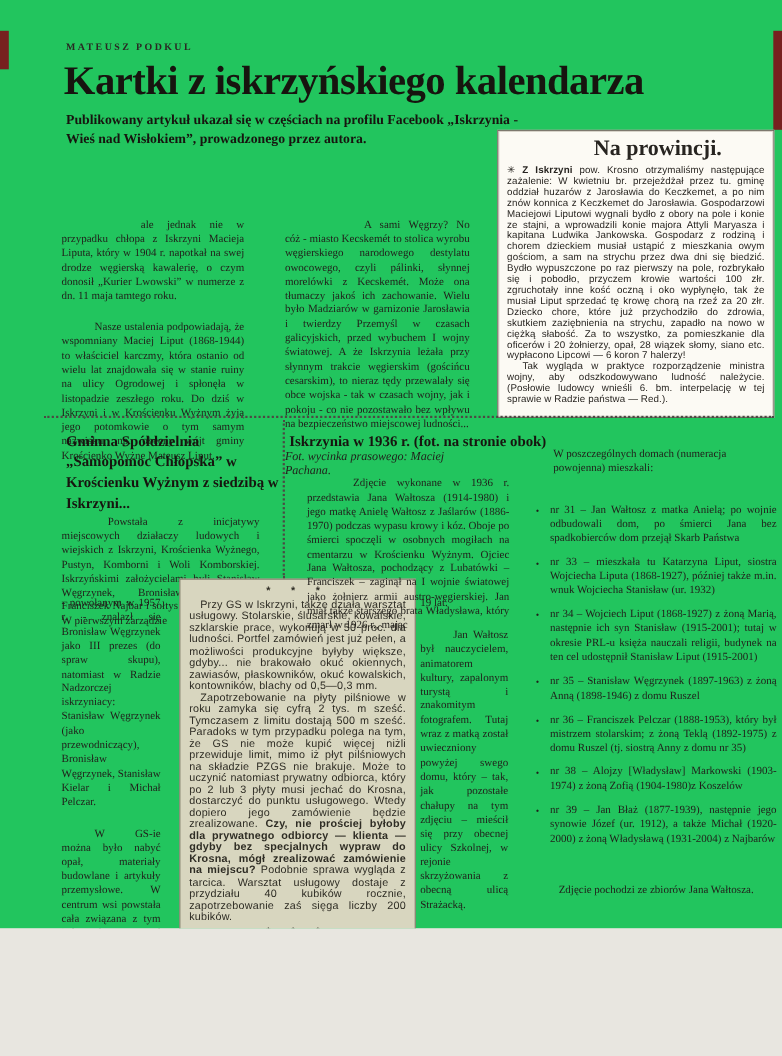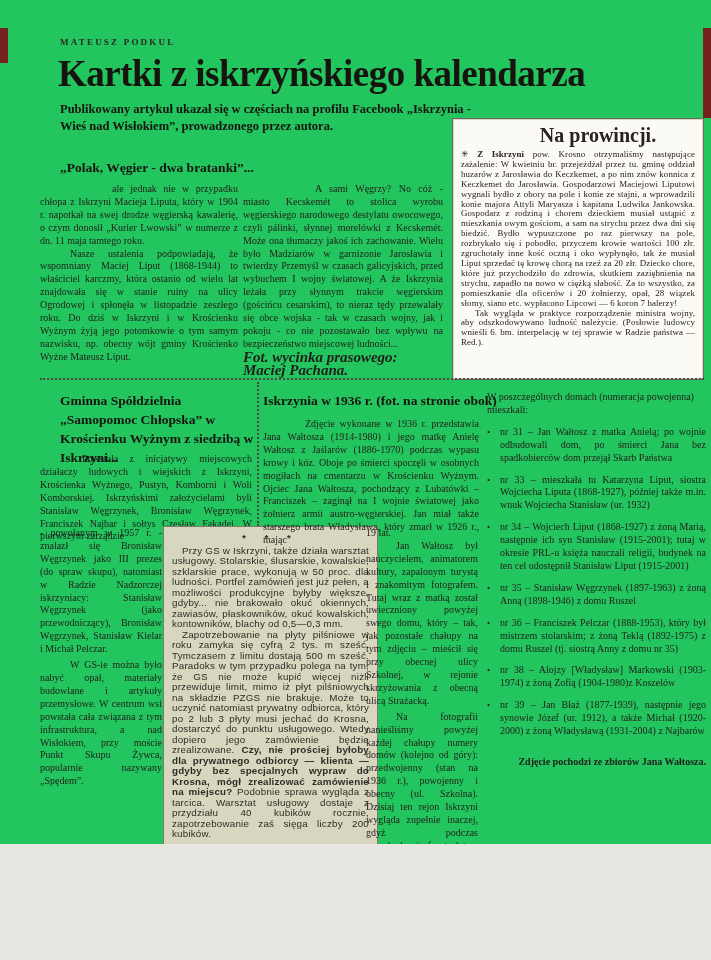--- a/index.html
+++ b/index.html
@@ -7,31 +7,31 @@
         font-family:"Liberation Serif",serif;color:#211e1a;}
   .abs{position:absolute;}
   
   .author{font-size:9px;font-weight:bold;letter-spacing:2.2px;color:#2a2723;}
   .title{font-size:37px;font-weight:700;letter-spacing:-0.5px;color:#17140f;white-space:nowrap;}
   .lede{font-size:12.5px;font-weight:bold;line-height:16.5px;color:#17140f;}
   
   .sec-head{font-size:13.5px;font-weight:bold;line-height:19px;color:#17140f;}
   
   .body-text{font-size:10px;line-height:12.9px;text-align:justify;}
-  .body-text p{margin:0;}
+  .body-text p{margin:16px;}
   .ind{text-indent:30px;}
   .ind-big{text-indent:72px;}
   .ind-med{text-indent:42px;}
-  .credit{font-size:15px;font-style:italic;text-align:left;margin-top:2px;font-weight:bold;}
+  .credit{font-size:11px;font-style:italic;text-align:left;margin-top:2px;}
   
   .clip-np{background:#fcfaf4;border:1px solid #6f6a60;box-shadow:0 0 0 1px #d8d4ca inset;
            font-family:"Liberation Sans",sans-serif;color:#272420;padding:5px 8px 6px 8px;}
   .clip-np-title{font-family:"Liberation Serif",serif;font-weight:bold;font-size:20px;
                  text-align:center;margin:0 0 3px 40px;}
-  .clip-np-body{font-size:8.9px;line-height:9.9px;text-align:justify;letter-spacing:0.1px;font-family:Liberation Serif, serif;}
+  .clip-np-body{font-size:8.9px;line-height:9.9px;text-align:justify;letter-spacing:0.1px;}
   .clip-np-body p{margin:0;}
   .clip-np-body .pind{text-indent:14px;}
   
   .clip-gs{background:#d8d6bf;border:1px solid #7e7a68;font-family:"Liberation Sans",sans-serif;
            color:#2e2c24;padding:5px 8px;}
   .clip-gs-body{font-size:9.8px;line-height:10.5px;text-align:justify;letter-spacing:0.2px;}
   .clip-gs-body p{margin:0;}
   .clip-gs-body .stars{text-align:center;letter-spacing:8px;font-weight:bold;margin:1px 0 2px 0;}
   .clip-gs-body .pind{text-indent:10px;}
   
@@ -59,21 +59,20 @@
   <div class="abs title" style="left:58px;top:52px;">Kartki z iskrzyńskiego kalendarza</div>
 
   <div class="abs clip-np" style="left:452px;top:118px;width:234px;height:249px;">
     <div class="clip-np-title">Na prowincji.</div>
     <div class="clip-np-body">
       <p><span>✳ </span><b>Z Iskrzyni</b><span> pow. Krosno otrzymaliśmy następujące zażalenie: W kwietniu br. przejeżdżał przez tu. gminę oddział huzarów z Jarosławia do Keczkemet, a po nim znów konnica z Keczkemet do Jarosławia. Gospodarzowi Maciejowi Liputowi wygnali bydło z obory na pole i konie ze stajni, a wprowadzili konie majora Attyli Maryasza i kapitana Ludwika Jankowska. Gospodarz z rodziną i chorem dzieckiem musiał ustąpić z mieszkania owym gościom, a sam na strychu przez dwa dni się biedzić. Bydło wypuszczone po raz pierwszy na pole, rozbrykało się i pobodło, przyczem krowie wartości 100 złr. zgruchotały inne kość oczną i oko wypłynęło, tak że musiał Liput sprzedać tę krowę chorą na rzeź za 20 złr. Dziecko chore, które już przychodziło do zdrowia, skutkiem zaziębnienia na strychu, zapadło na nowo w ciężką słabość. Za to wszystko, za pomieszkanie dla oficerów i 20 żołnierzy, opał, 28 wiązek słomy, siano etc. wypłacono Lipcowi — 6 koron 7 halerzy!</span></p>
       <p class="pind">Tak wygląda w praktyce rozporządzenie ministra wojny, aby odszkodowywano ludność należycie. (Posłowie ludowcy wnieśli 6. bm. interpelację w tej sprawie w Radzie państwa — Red.).</p>
     </div>
   </div>
 
-  <div class="abs sec-head" style="left:60px;top:158px;white-space:nowrap;">„Polak, Węgier - dwa bratanki”...</div>
   <div class="abs body-text" style="left:40px;top:183px;width:198px;">
     <p class="ind-big">ale jednak nie w przypadku chłopa z Iskrzyni Macieja Liputa, który w 1904 r. napotkał na swej drodze węgierską kawalerię, o czym donosił „Kurier Lwowski” w numerze z dn. 11 maja tamtego roku.</p>
     <p class="ind">Nasze ustalenia podpowiadają, że wspomniany Maciej Liput (1868-1944) to właściciel karczmy, która ostanio od wielu lat znajdowała się w stanie ruiny na ulicy Ogrodowej i spłonęła w listopadzie zeszłego roku. Do dziś w Iskrzyni i w Krościenku Wyżnym żyją jego potomkowie o tym samym nazwisku, np. obecny wójt gminy Krościenko Wyżne Mateusz Liput.</p>
   </div>
   <div class="abs body-text" style="left:243px;top:183px;width:200px;">
     <p class="ind-big">A sami Węgrzy? No cóż - miasto Kecskemét to stolica wyrobu węgierskiego narodowego destylatu owocowego, czyli pálinki, słynnej morelówki z Kecskemét. Może ona tłumaczy jakoś ich zachowanie. Wielu było Madziarów w garnizonie Jarosławia i twierdzy Przemyśl w czasach galicyjskich, przed wybuchem I wojny światowej. A że Iskrzynia leżała przy słynnym trakcie węgierskim (gościńcu cesarskim), to nieraz tędy przewalały się obce wojska - tak w czasach wojny, jak i pokoju - co nie pozostawało bez wpływu na bezpieczeństwo miejscowej ludności...</p>
     <p class="credit">Fot. wycinka prasowego: Maciej Pachana.</p>
   </div>
 
   <div class="abs dot-h" style="left:40px;top:378px;width:664px;height:0;"></div>
@@ -132,19 +131,19 @@
     </div>
     <div class="house-item">
       <span class="house-bullet">•</span>
       <span class="house-text">nr 38 – Alojzy [Władysław] Markowski (1903-1974) z żoną Zofią (1904-1980)z Koszelów</span>
     </div>
     <div class="house-item">
       <span class="house-bullet">•</span>
       <span class="house-text">nr 39 – Jan Błaż (1877-1939), następnie jego synowie Józef (ur. 1912), a także Michał (1920-2000) z żoną Władysławą (1931-2004) z Najbarów</span>
     </div>
     <div style="height:8px;"></div>
-    <p class="src-note" style="text-align:right;font-weight:bold;">Zdjęcie pochodzi ze zbiorów Jana Wałtosza.</p>
+    <p class="src-note" style="text-align:center;">Zdjęcie pochodzi ze zbiorów Jana Wałtosza.</p>
     <div style="height:12px;"></div>
   </div>
 
   <div class="abs page-num" style="left:101px;top:877px;">14</div>
 
 </div>
 
 </body></html>

